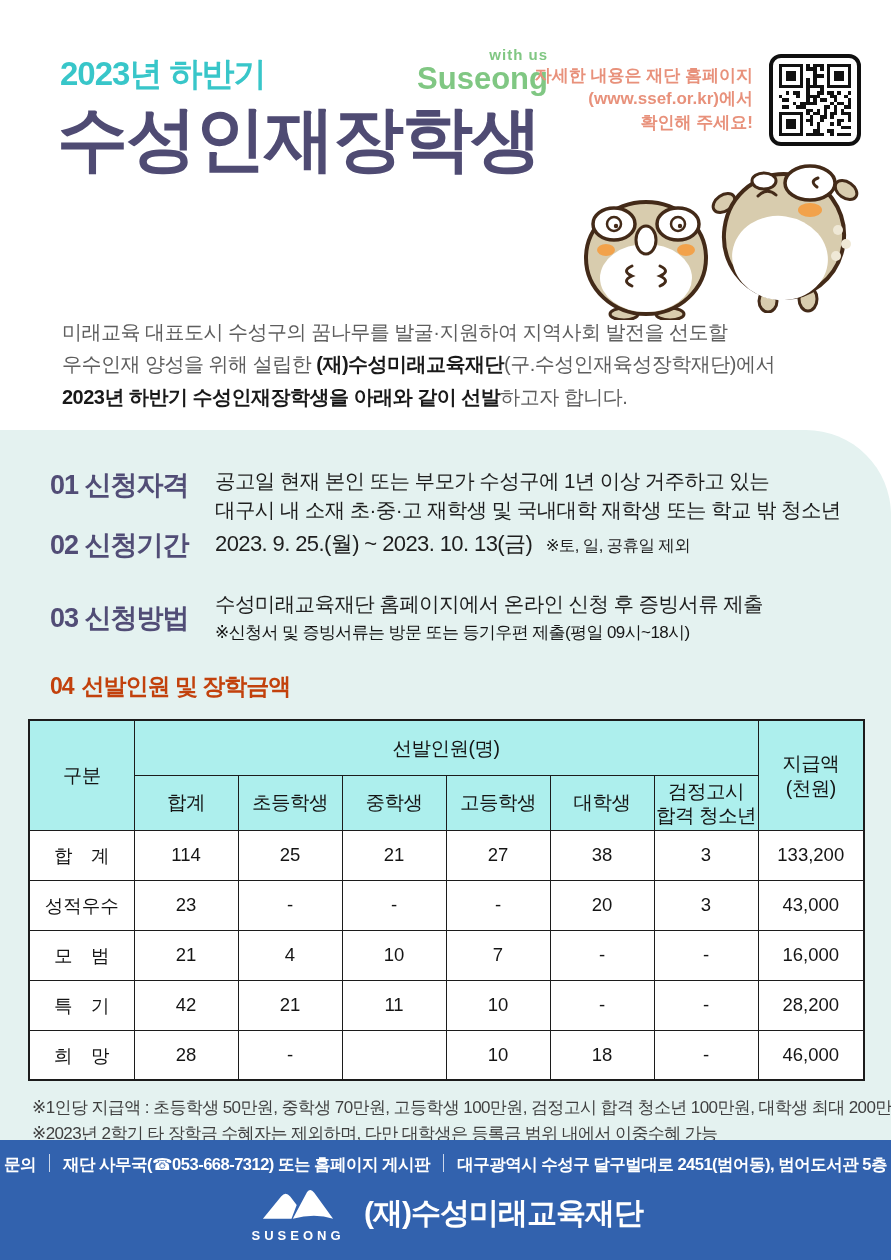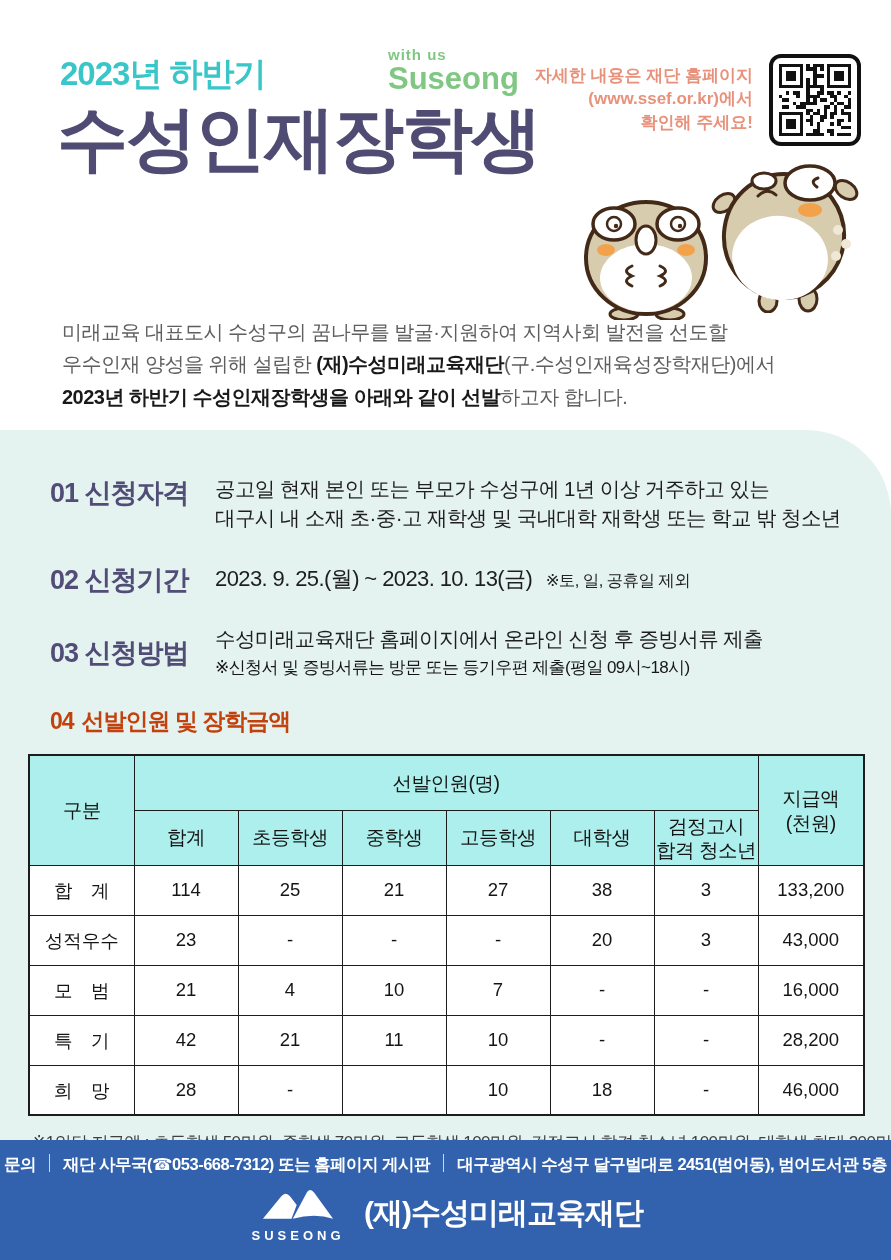--- a/index.html
+++ b/index.html
@@ -2,39 +2,39 @@
 <html><head>
 <meta charset="utf-8">
 <style>
   * { margin:0; padding:0; box-sizing:border-box; }
   html,body { background:#fff; }
   body { font-family:"Liberation Sans","DejaVu Sans",sans-serif; }
   .poster { position:relative; width:891px; height:1260px; background:#fff; overflow:hidden; margin:0 auto; }
 
   
   .period { position:absolute; left:60px; top:52px; font-size:33px; font-weight:800; color:#38c6c9; letter-spacing:-1px; }
-  .suseong-logo { position:absolute; left:388px; top:46px; width:160px; text-align:left; color:#80c783; }
+  .suseong-logo { position:absolute; left:388px; top:46px; width:160px; text-align:right; color:#80c783; }
   .logo-tag { font-size:15px; font-weight:600; letter-spacing:1px; }
   .logo-name { font-size:31px; font-weight:800; letter-spacing:0; margin-top:-2px; }
   .qr-note { position:absolute; right:138px; top:64px; text-align:right; font-size:17px; line-height:1.38; font-weight:600; color:#e8917b; white-space:nowrap; }
   .qr-box { position:absolute; right:30px; top:54px; width:92px; height:92px; border:4px solid #101010; border-radius:12px; background:#fff; padding:6px; }
   .qr-box svg { width:100%; height:100%; display:block; }
   .main-title { position:absolute; left:57px; top:96px; font-size:71px; line-height:1.2; font-weight:800; color:#4f4b73; letter-spacing:-2px; white-space:nowrap; }
   .mascots { position:absolute; left:568px; top:158px; width:300px; height:155px; }
   .mascots svg { position:absolute; }
   .intro { position:absolute; left:62px; top:316px; font-size:20px; line-height:1.62; color:#5e5e5e; letter-spacing:-0.5px; white-space:nowrap; }
   .intro b { color:#191919; font-weight:800; }
 
   
-  .panel { position:absolute; left:0; top:430px; width:891px; height:710px; background:#e4f2f0; border-top-right-radius:85px; padding-top:26px; }
+  .panel { position:absolute; left:0; top:430px; width:891px; height:710px; background:#e4f2f0; border-top-right-radius:85px; padding-top:18px; }
   .sec { display:flex; margin-left:50px; margin-right:30px; align-items:flex-start; }
   .sec-label { flex:0 0 165px; font-size:27px; font-weight:800; color:#514d76; letter-spacing:-1px; white-space:nowrap; padding-top:3px; }
   .sec-body { font-size:20.5px; line-height:1.42; color:#1e1e1e; letter-spacing:-0.6px; white-space:nowrap; padding-top:2px; }
   .sec1 { margin-top:16px; }
-  .sec2 { margin-top:27px; }
+  .sec2 { }
   .sec2 .sec-body { font-size:22px; padding-top:4px; }
   .sec2 .small-note { font-size:16.5px; color:#222; margin-left:8px; }
   .sec3 { margin-top:24px;align-items:center; }
   .sec3 .note-line { font-size:17px; margin-top:3px; color:#161616; }
   .sec4-title { margin:26px 0 0 50px; font-size:23px; font-weight:800; color:#c2410c; letter-spacing:-1px; }
   .sec4-title .num { margin-right:8px; }
 
   
   table.sel { border-collapse:collapse; table-layout:fixed; width:835px; margin:17px 0 0 28px; background:#fff; border:2.5px solid #1c1c1c; }
   table.sel td { border:1.5px solid #1c1c1c; text-align:center; vertical-align:middle; color:#151515; }

